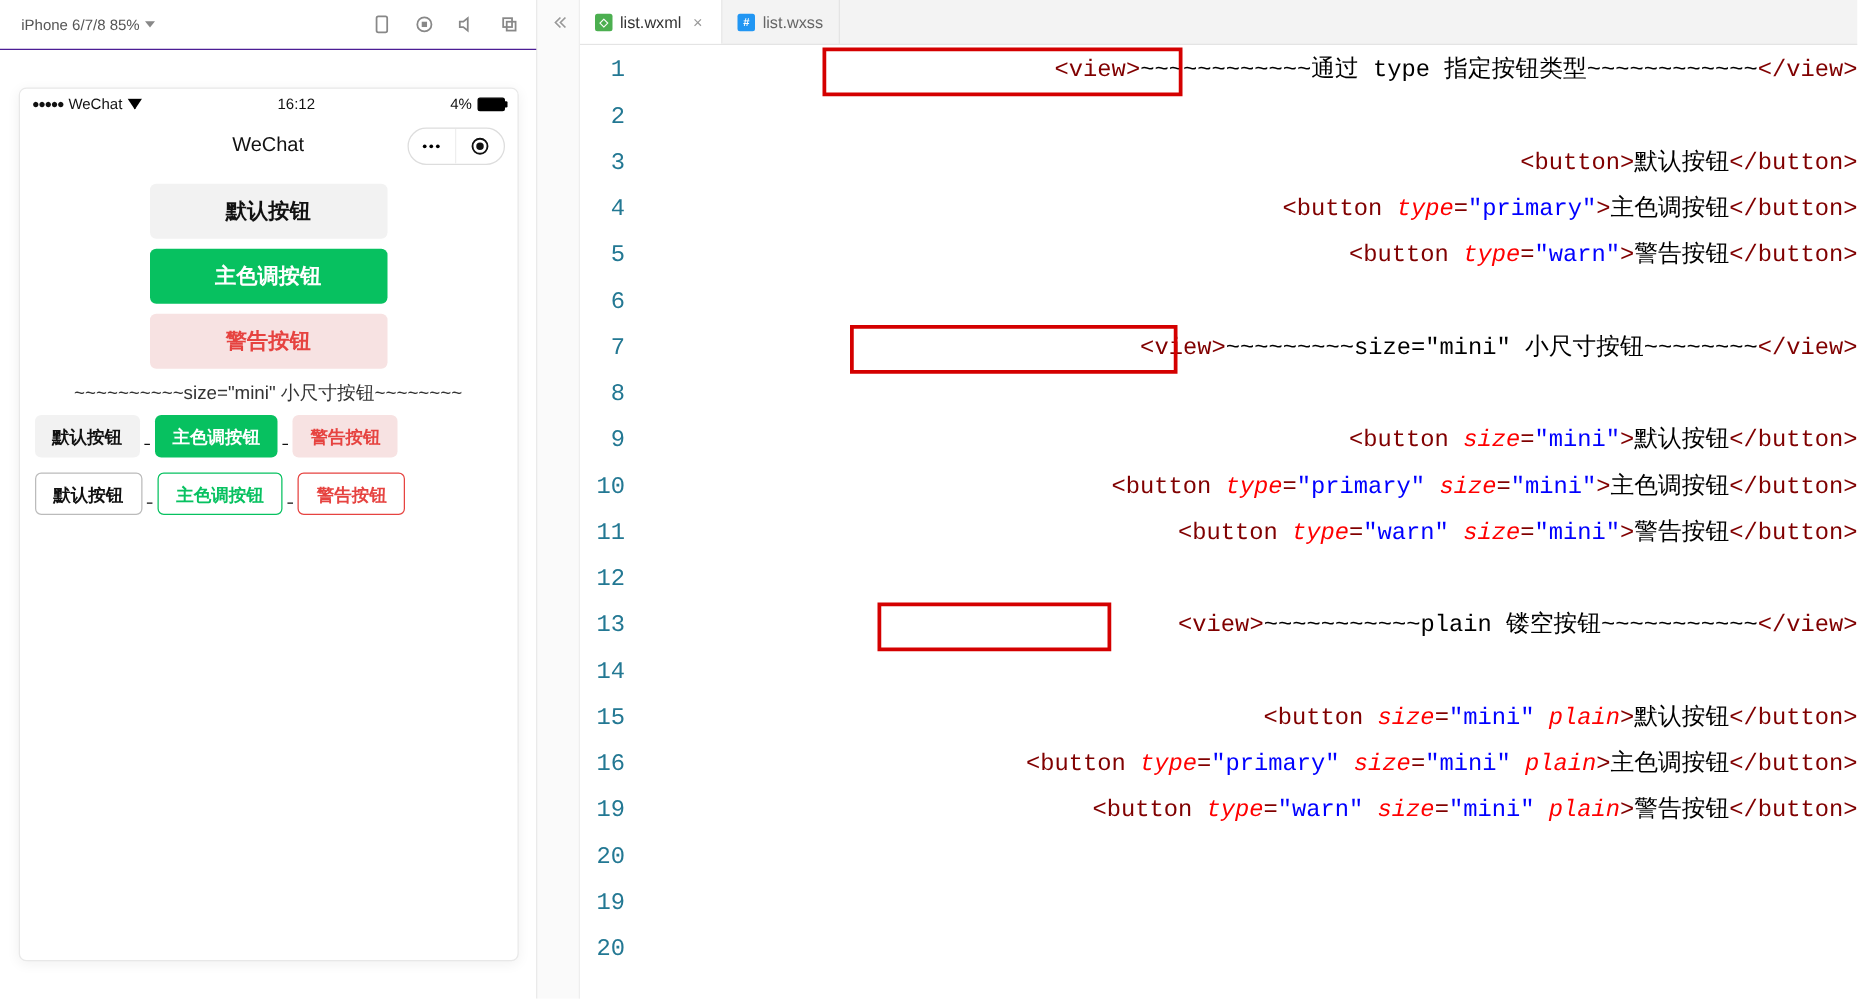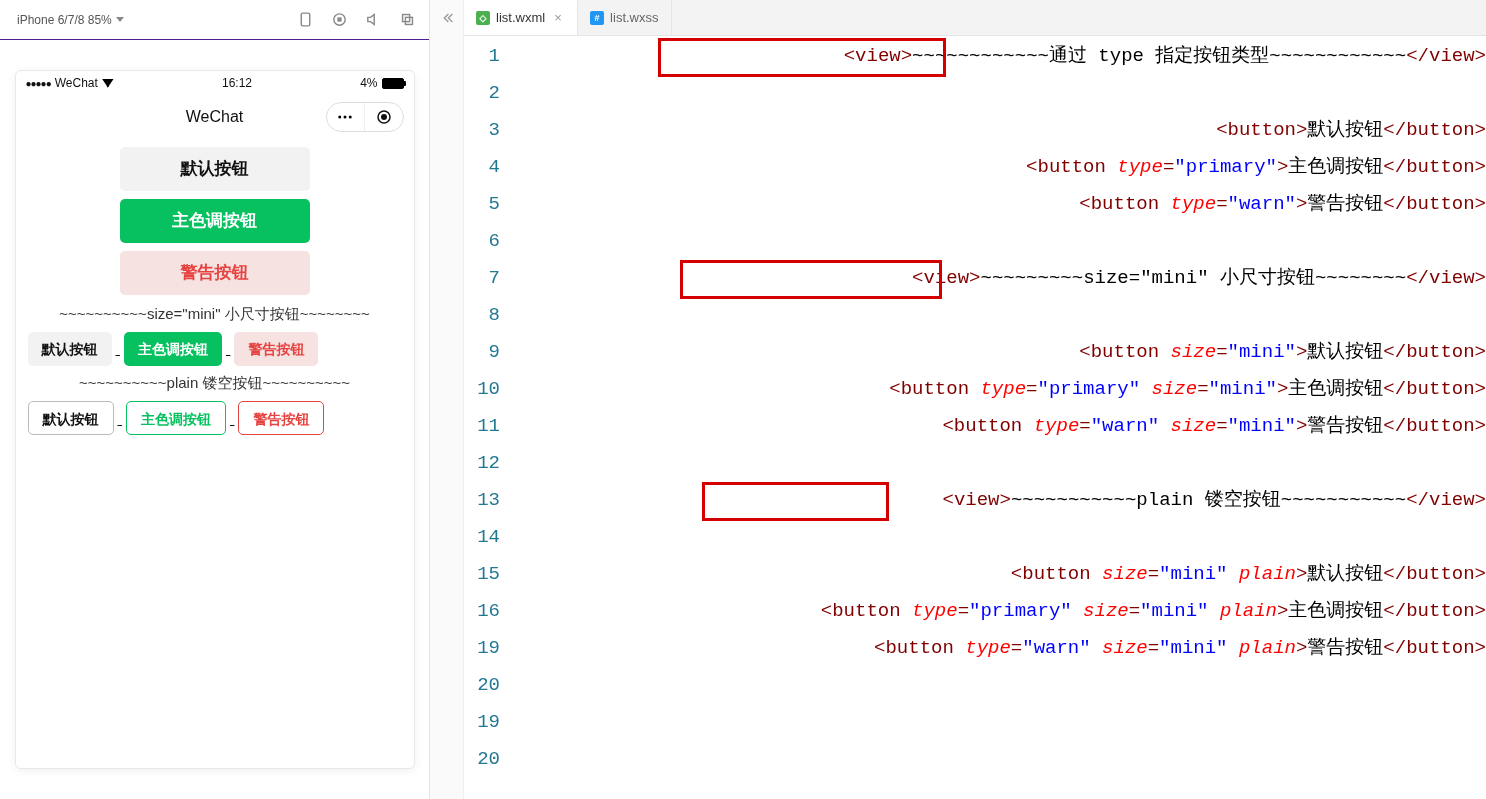--- a/index.html
+++ b/index.html
@@ -356,21 +356,20 @@
         <button class="btn primary">主色调按钮</button>
         <button class="btn warn">警告按钮</button>
 
         <div class="sect-title">~~~~~~~~~~size="mini" 小尺寸按钮~~~~~~~~</div>
         <div class="mini-row">
           <button class="btn mini">默认按钮</button>
           <button class="btn mini primary">主色调按钮</button>
           <button class="btn mini warn">警告按钮</button>
         </div>
 
-        <div class="sect-title">~~~~~~~~~~plain 镂空按钮~~~~~~~~~~</div>
         <div class="mini-row">
           <button class="btn mini plain">默认按钮</button>
           <button class="btn mini plain primary">主色调按钮</button>
           <button class="btn mini plain warn">警告按钮</button>
         </div>
       </div>
 
     </div>
   </div>
 </div>

